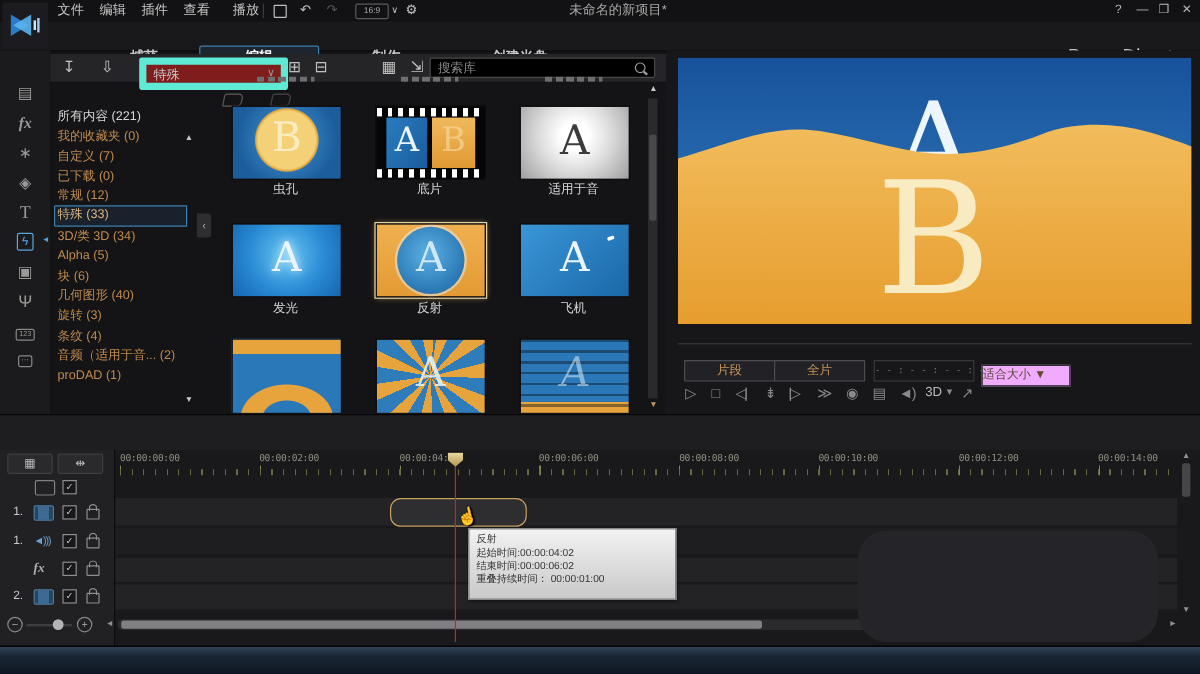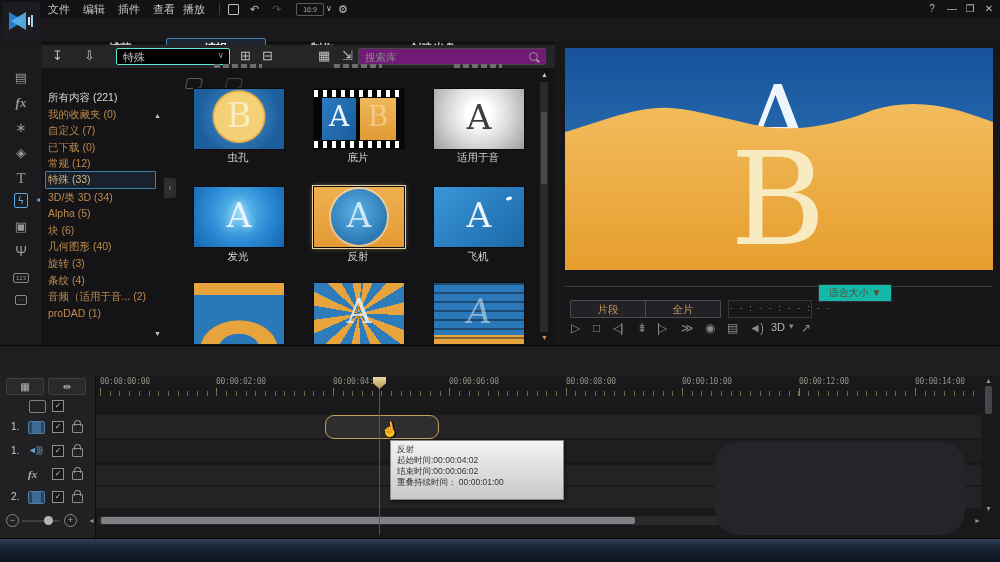--- a/index.html
+++ b/index.html
@@ -29,22 +29,22 @@
   #rail{left:0;top:42px;width:42px;height:303px;background:#1b1b1d;border-right:1px solid #101012}
   .railico{left:0;width:42px;text-align:center;color:#989898;font-size:13px}
   .railico.sel{color:#5aa8e0}
   .railbox{display:inline-block;border:1px solid #888;border-radius:2px;font-size:6px;line-height:8px;
            padding:0 2px;color:#989898}
   .fxi{font-family:"Liberation Serif",serif;font-style:italic;font-weight:bold}
   .selbrk{border:1px solid #5aa8e0;border-radius:2px;padding:0 3px;font-size:10px;line-height:13px;display:inline-block}
   
   #libtb{left:42px;top:45px;width:513px;height:23px;background:#252527}
   .ltico{top:48px;font-size:13px;color:#c0c0c0}
-  .ddown{background:#000000;border:1px solid #5eead4;border-radius:2px;color:#c8c8c8;font-size:11px}
-  #libsearch{left:358px;top:48px;width:186px;height:15px;background:#701a75;border:1px solid #48484c;border-radius:2px}
+  .ddown{background:#7f1d1d;border:6px solid #5eead4;border-radius:2px;color:#c8c8c8;font-size:11px}
+  #libsearch{left:358px;top:48px;width:186px;height:15px;background:#000000;border:1px solid #48484c;border-radius:2px}
   #libsearch input{position:absolute;left:4px;top:0;width:160px;height:14px;background:transparent;border:none;
                    outline:none;color:#bbb;font-size:10.5px;font-family:"Liberation Sans",sans-serif}
   #libsearch input::placeholder{color:#8a8a8a}
   .mag{width:7px;height:7px;border:1.4px solid #9a9a9a;border-radius:50%}
   .mag::after{content:"";position:absolute;left:6px;top:7px;width:4px;height:1.5px;background:#9a9a9a;
               transform:rotate(40deg)}
   .tagico{width:14px;height:9px;border:1px solid #5c5c5e;border-radius:2px 4px 4px 2px;transform:skewX(-12deg)}
   
   .cat{left:48px;width:104px;height:15px;line-height:15px;font-size:10.5px;color:#bf8a4e;overflow:hidden}
   .cat.first{color:#d8d8d8}
@@ -77,22 +77,22 @@
   .th-burst{background:repeating-conic-gradient(from 8deg at 50% 50%,#e8a43c 0 16deg,#2f7cba 16deg 34deg)}
   .th-slice{background:repeating-linear-gradient(180deg,rgba(10,20,30,.45) 0 2px,rgba(0,0,0,0) 2px 9px),
             linear-gradient(0deg,#e8a43c 0 9px,#2a78b8 9px)}
   .partlabel{height:4px;background:repeating-linear-gradient(90deg,#6e6e6e 0 6px,rgba(0,0,0,0) 6px 9px)}
   
   #preview{left:555px;top:42px;width:445px;height:303px;background:#17171a}
   .pvbtn{top:300px;height:16px;line-height:16px;background:#222226;border:1px solid #4c4c50;
          color:#c8945a;font-size:10.5px;text-align:center;border-radius:1px}
   #pv-timecode{left:728px;top:300px;width:82px;height:16px;line-height:16px;border:1px solid #38383c;
                color:#6e6e6e;font-size:8px;text-align:center;font-family:"DejaVu Sans Mono",monospace}
-  #pv-fit{left:818px;top:284px;width:72px;height:16px;line-height:16px;border:1px solid #2e2e32;background:#14b8a6;
-          color:#5c4a36;font-size:10px;text-align:center}
+  #pv-fit{left:818px;top:304px;width:72px;height:16px;line-height:16px;border:1px solid #2e2e32;background:#f0abfc;
+          color:#5c4a36;font-size:10px;}
   .transp{top:321px;font-size:12px;color:#8a8a8c}
   
   #hintbar{left:0;top:345px;width:1000px;height:30px;background:#1e1e20;border-top:1px solid #060608;
            border-bottom:1px solid #060608}
   
   #timeline{left:0;top:375px;width:1000px;height:163px;background:#19191b}
   #tl-head{left:0;top:0;width:95px;height:163px;background:#212123;border-right:1px solid #0c0c0e}
   .tl-btn{top:3px;width:36px;height:15px;background:#2a2a2c;border:1px solid #3e3e40;border-radius:2px;
           color:#b8b8b8;font-size:10px;text-align:center;line-height:15px}
   .trknum{font-size:10px;color:#c8c8c8}
@@ -141,28 +141,29 @@
 </head>
 <body>
 
 <div id="screen">
 
   <div id="titlebar" class="ab">
     <span class="ab menuitem" style="left:42px">文件</span>
     <span class="ab menuitem" style="left:77px">编辑</span>
     <span class="ab menuitem" style="left:112px">插件</span>
     <span class="ab menuitem" style="left:147px">查看</span>
-    <span class="ab menuitem" style="left:177px">播放</span>
+    <span class="ab menuitem" style="left:188px">播放</span>
     <span class="ab" style="left:219px;top:3px;width:1px;height:12px;background:#3a3a3c"></span>
     <span class="ab" style="left:228px;top:4px;width:9px;height:9px;border:1.4px solid #c0c0c0;border-radius:1px"></span>
     <span class="ab tbico" style="left:250px">↶</span>
     <span class="ab tbico dim" style="left:272px">↷</span>
     <span id="aspectbox" class="ab" style="left:296px">16:9</span>
     <span class="ab tbico" style="left:326px;font-size:8px">∨</span>
     <span class="ab tbico" style="left:338px">⚙</span>
+    <span id="proj-title" class="ab nw">未命名的新项目*</span>
     <span class="ab winctl" style="left:924px">?</span>
     <span class="ab winctl" style="left:944px">—</span>
     <span class="ab winctl" style="left:962px">❐</span>
     <span class="ab winctl" style="left:981px">✕</span>
   </div>
 
   <div id="logo" class="ab">
     <svg width="38" height="38" viewBox="0 0 38 38">
       <polygon points="7,10 22,19 7,28" fill="#2a7cc8"></polygon>
       <polygon points="24,10 9,19 24,28" fill="#59b4ec" opacity="0.9"></polygon>

